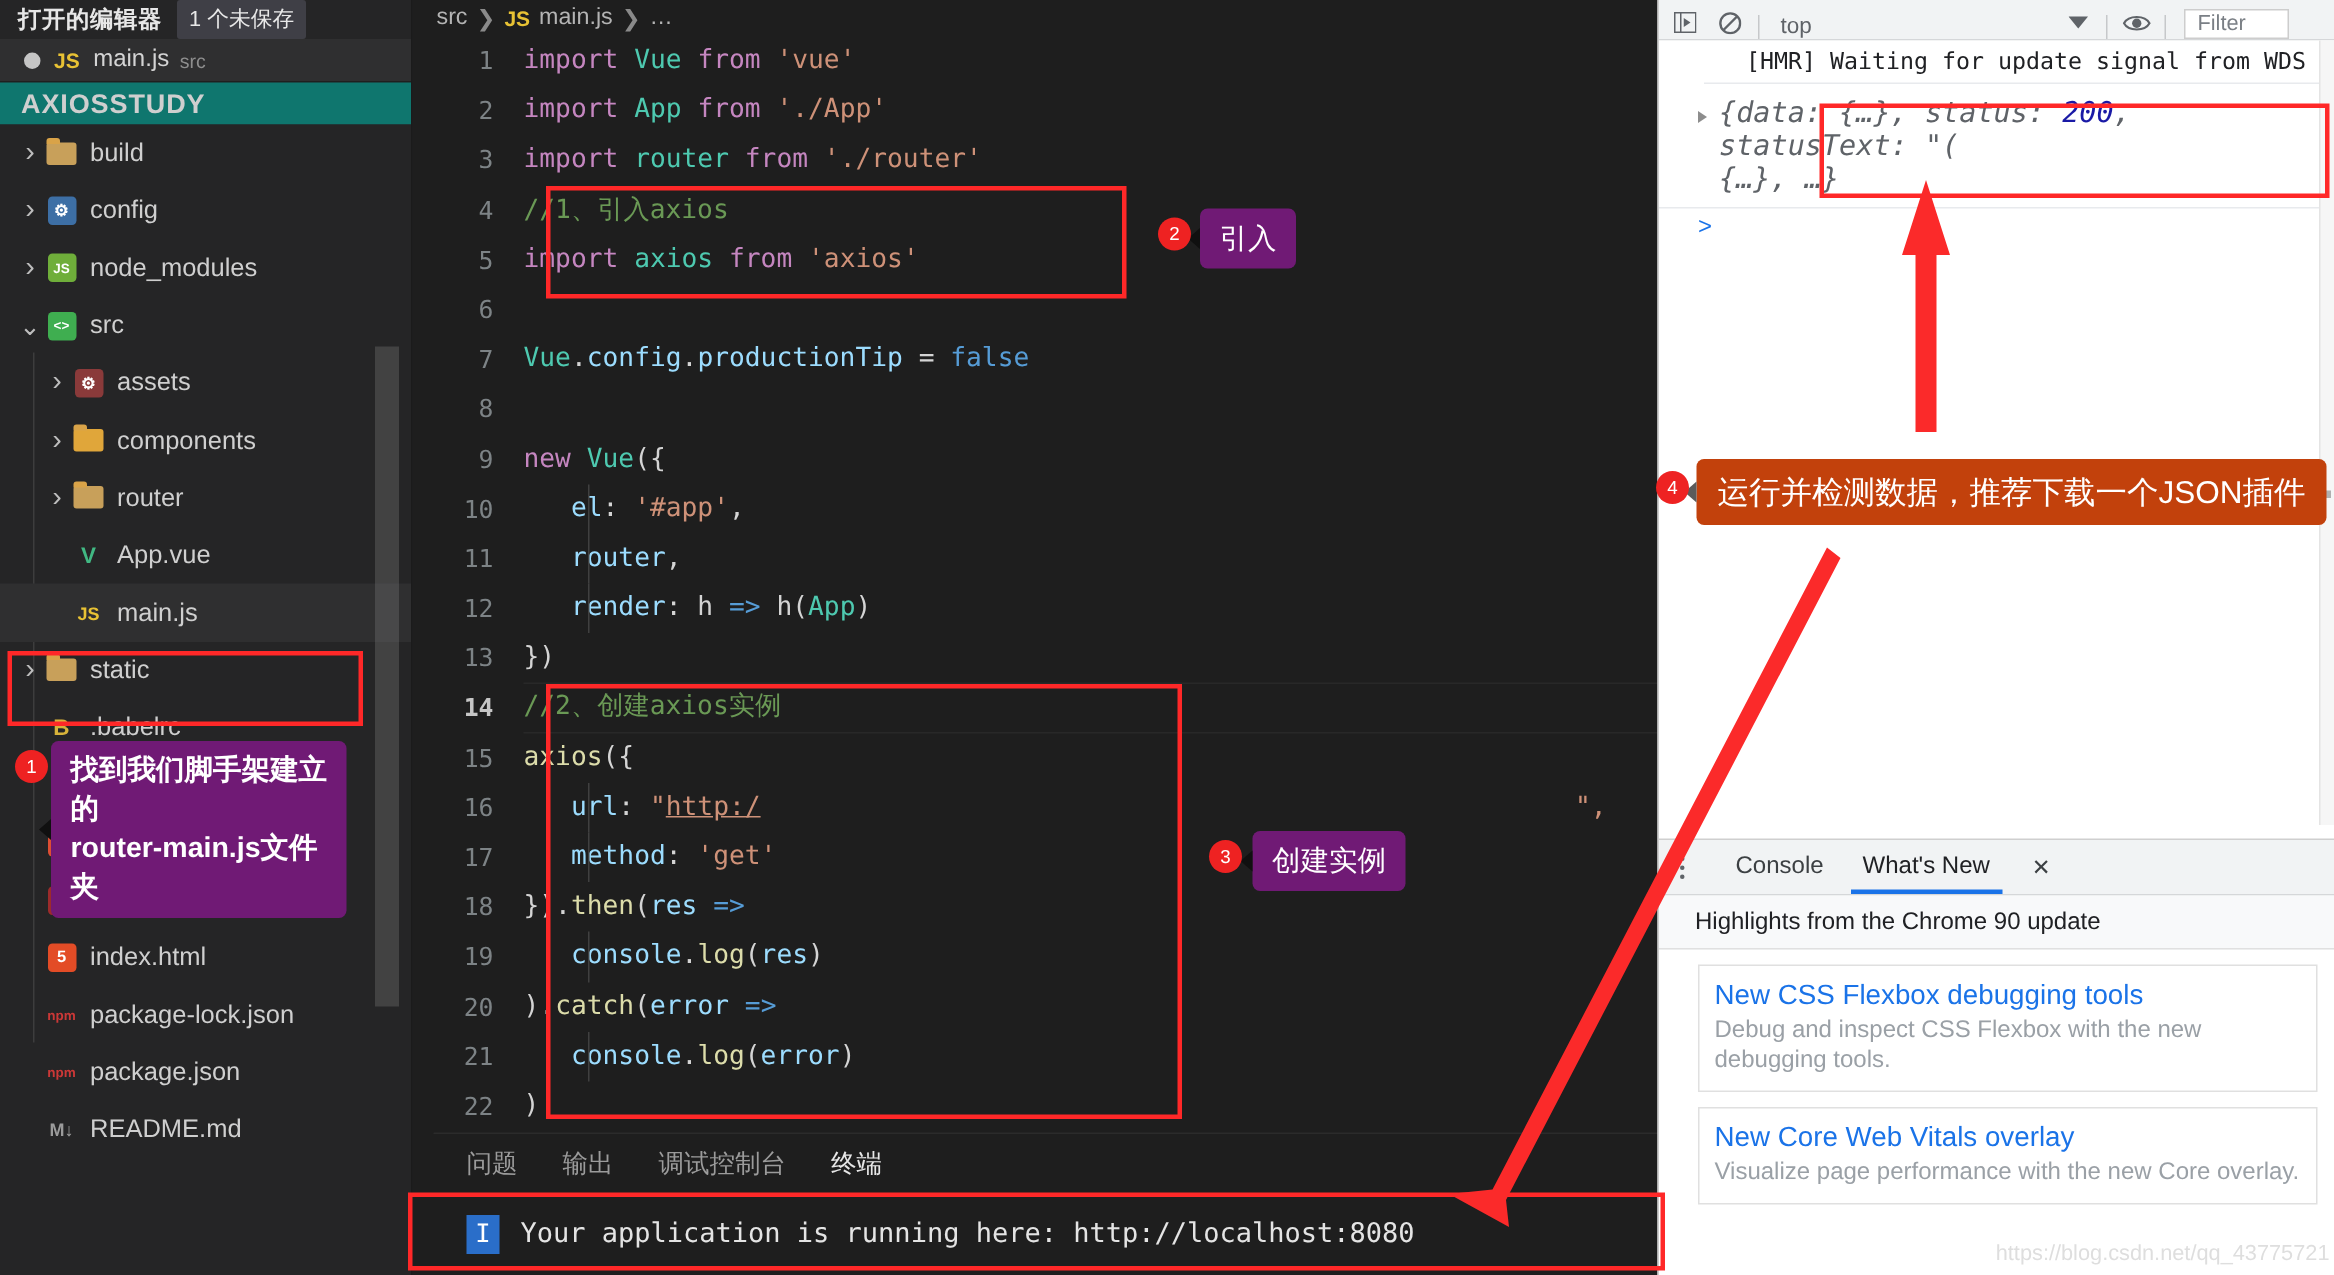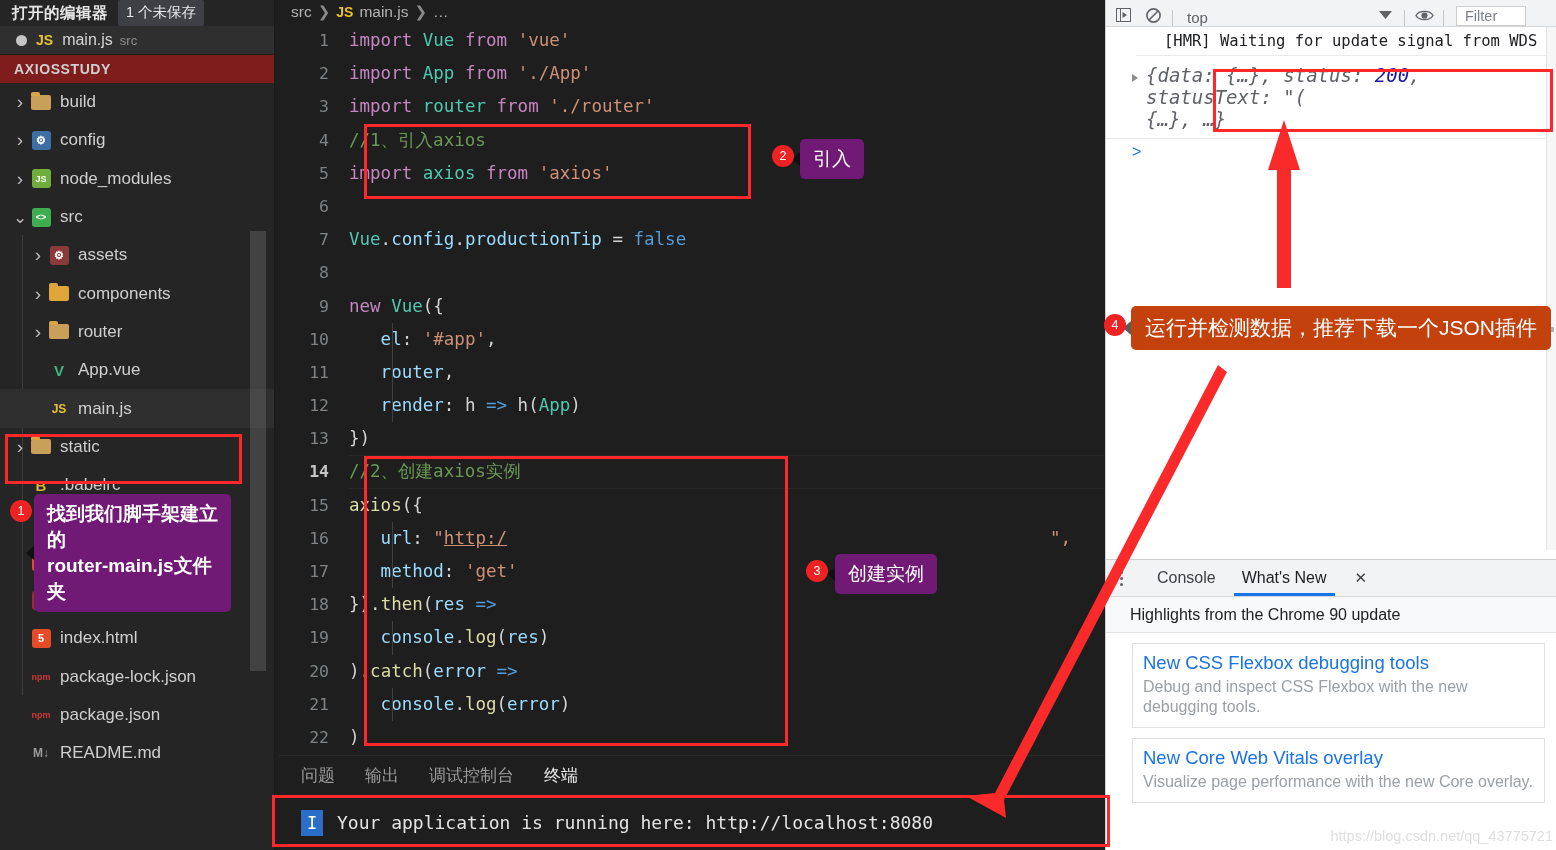--- a/index.html
+++ b/index.html
@@ -37,22 +37,22 @@
   .dot-unsaved {
     width: 11px; height: 11px; border-radius: 50%;
     background: #c5c5c5; margin-right: 9px;
   }
   .js-badge { color: #e8c234; font-weight: bold; font-size: 14px; font-family: "Liberation Sans", sans-serif; }
   .oe-name { margin-left: 9px; font-size: 16px; color: #d4d4d4; }
   .oe-sub { margin-left: 7px; font-size: 13px; color: #8e8e8e; }
 
   .project-title {
     height: 28px; display: flex; align-items: center; padding-left: 14px;
-    font-size: 14px; font-weight: bold; color: #cfcfcf; letter-spacing: 0.6px;
-    background: #7f1d1d;
+    font-size: 18px; font-weight: bold; color: #cfcfcf; letter-spacing: 0.6px;
+    background: #0f766e;
   }
   #tree { position: relative; background: #252526; }
   .trow {
     height: 38.3px; display: flex; align-items: center;
     font-size: 17px; color: #cfcfcf; white-space: nowrap;
     position: relative;
   }
   .trow.sel { background: #2f2f30; }
   .chev {
     width: 20px; text-align: center; font-size: 15px; color: #bdbdbd;
@@ -132,21 +132,21 @@
     position: absolute; left: 74px; right: 0; top: 0; height: 33.2px;
     border-top: 1px solid #282828; border-bottom: 1px solid #282828;
     pointer-events: none;
   }
   .ind-guide {
     position:absolute; width:1px; background:#404040; top:0; height:33.2px;
   }
 
   
   #panel {
-    position: absolute; left: 4px; bottom: 0; width: 830px; height: 95px;
+    position: absolute; left: 14px; bottom: 0; width: 830px; height: 95px;
     background: #1e1e1e; border-top: 1px solid #2b2b2b;
   }
   .ptabs {
     height: 38px; display: flex; align-items: center; gap: 30px;
     padding-left: 22px; font-size: 17px; color: #9b9b9b;
   }
   .ptab.active { color: #e7e7e7; position: relative; }
   .ptab.active:after {
     content:""; position:absolute; left:0; right:0; bottom:-9px; height:1px;
     background:#e7e7e7;

